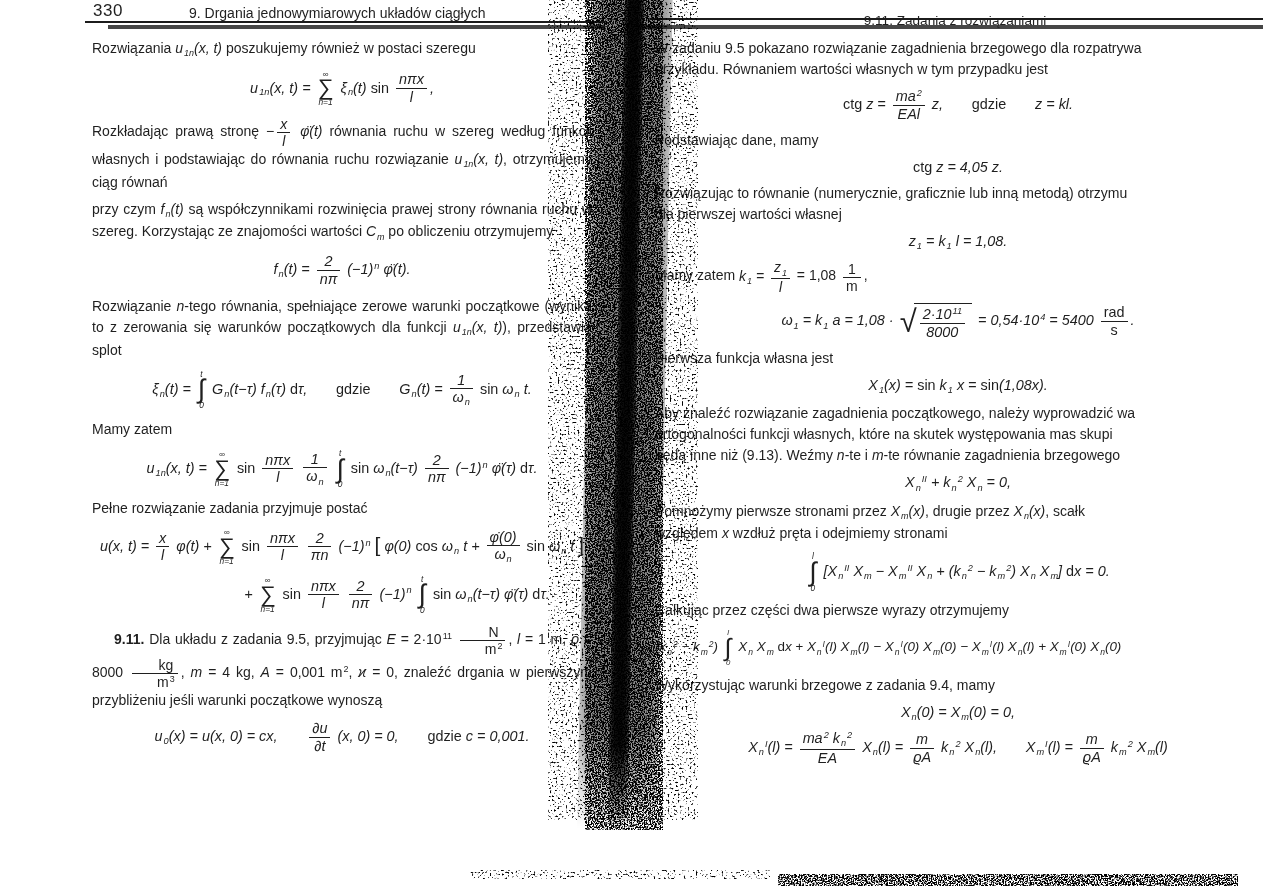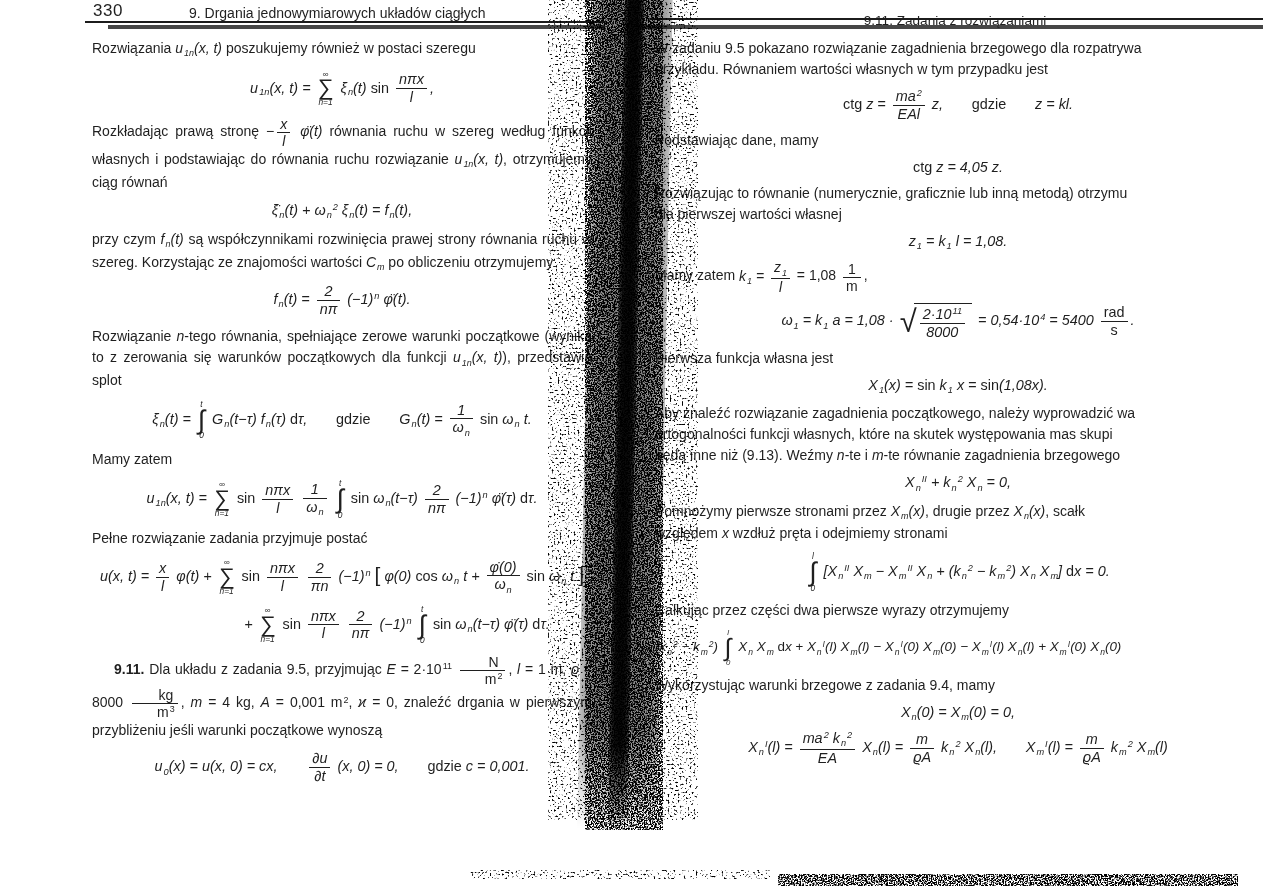--- a/index.html
+++ b/index.html
@@ -71,21 +71,20 @@
             <span class="mop">∑</span>
             <span class="mlim">n=1</span>
           </span> ξ<span class="msub">n</span>(t) <span class="mrm">sin</span> <span class="mfrac">
             <span class="mnum">nπx</span>
             <span class="mden">l</span>
           </span>,</div>
         <div class="para">Rozkładając prawą stronę <span class="mit">−<span class="mfrac">
               <span class="mnum">x</span>
               <span class="mden">l</span>
             </span> φ̈(t)</span> równania ruchu w szereg według funkcji własnych i podstawiając do równania ruchu rozwiązanie <span class="mit">u<span class="msub">1n</span>(x, t)</span>, otrzymujemy ciąg równań</div>
-        <div class="formula">ξ̈<span class="msub">n</span>(t) + ω<span class="msub">n</span><span class="msup">2</span> ξ<span class="msub">n</span>(t) = f<span class="msub">n</span>(t),</div>
         <div class="para">przy czym <span class="mit">f<span class="msub">n</span>(t)</span> są współczynnikami rozwinięcia prawej strony równania ruchu w szereg. Korzystając ze znajomości wartości <span class="mit">C<span class="msub">m</span></span> po obliczeniu otrzymujemy</div>
         <div class="formula">f<span class="msub">n</span>(t) = <span class="mfrac">
             <span class="mnum">2</span>
             <span class="mden">nπ</span>
           </span> (−1)<span class="msup">n</span> φ̈(t).</div>
         <div class="para">Rozwiązanie <span class="mit">n</span>-tego równania, spełniające zerowe warunki początkowe (wynika to z zerowania się warunków początkowych dla funkcji <span class="mit">u<span class="msub">1n</span>(x, t)</span>), przedstawia splot</div>
         <div class="formula">ξ<span class="msub">n</span>(t) = <span class="mbig mint">
             <span class="mlim">t</span>
             <span class="mop">∫</span>
             <span class="mlim">0</span>

